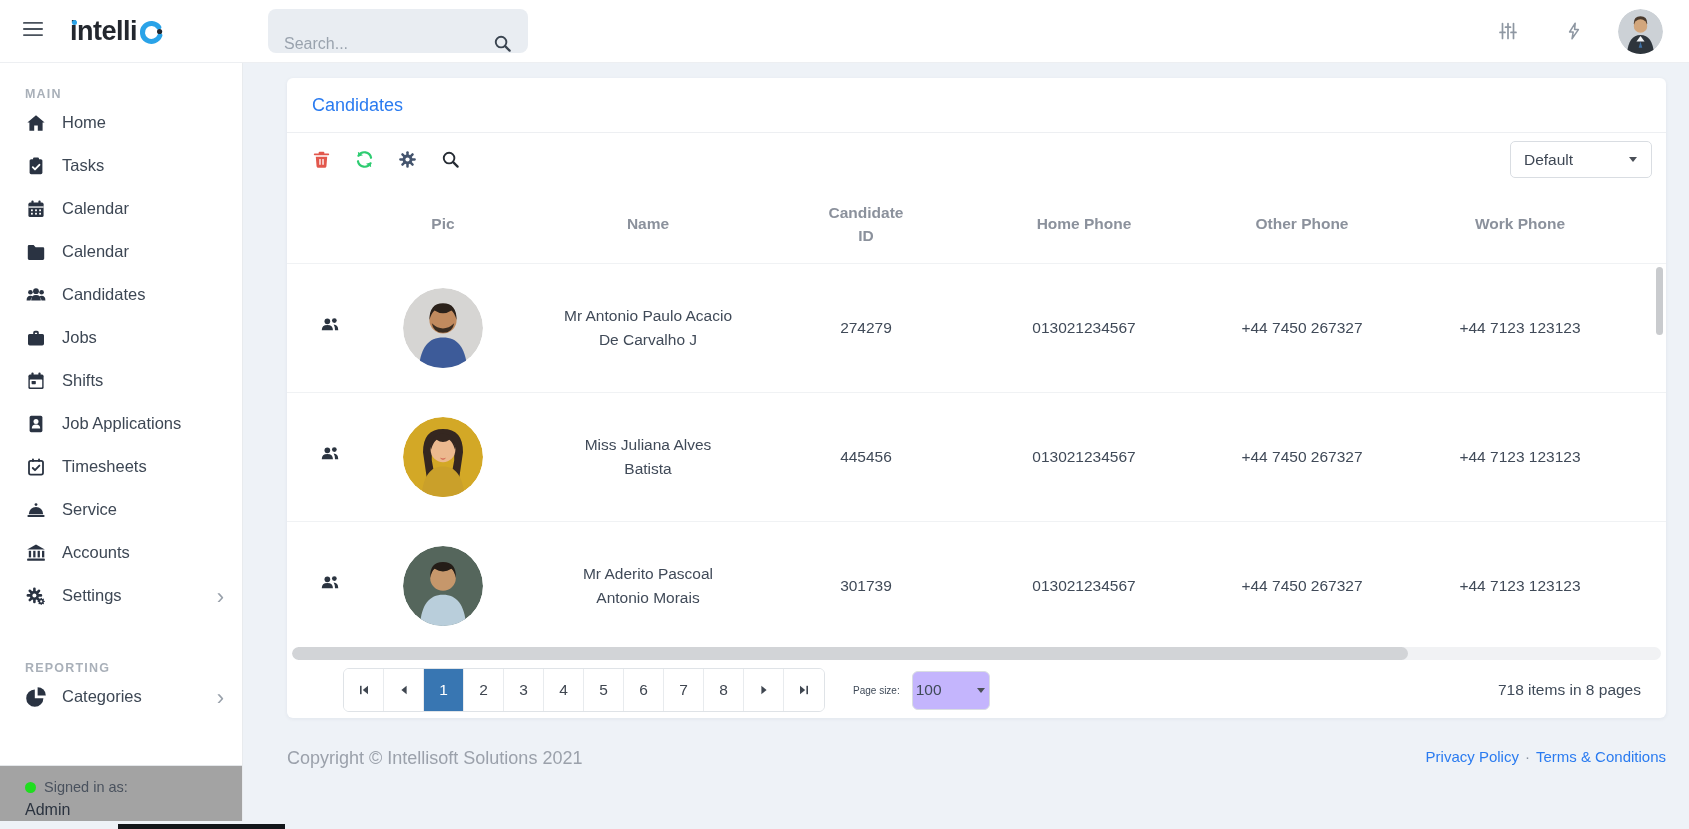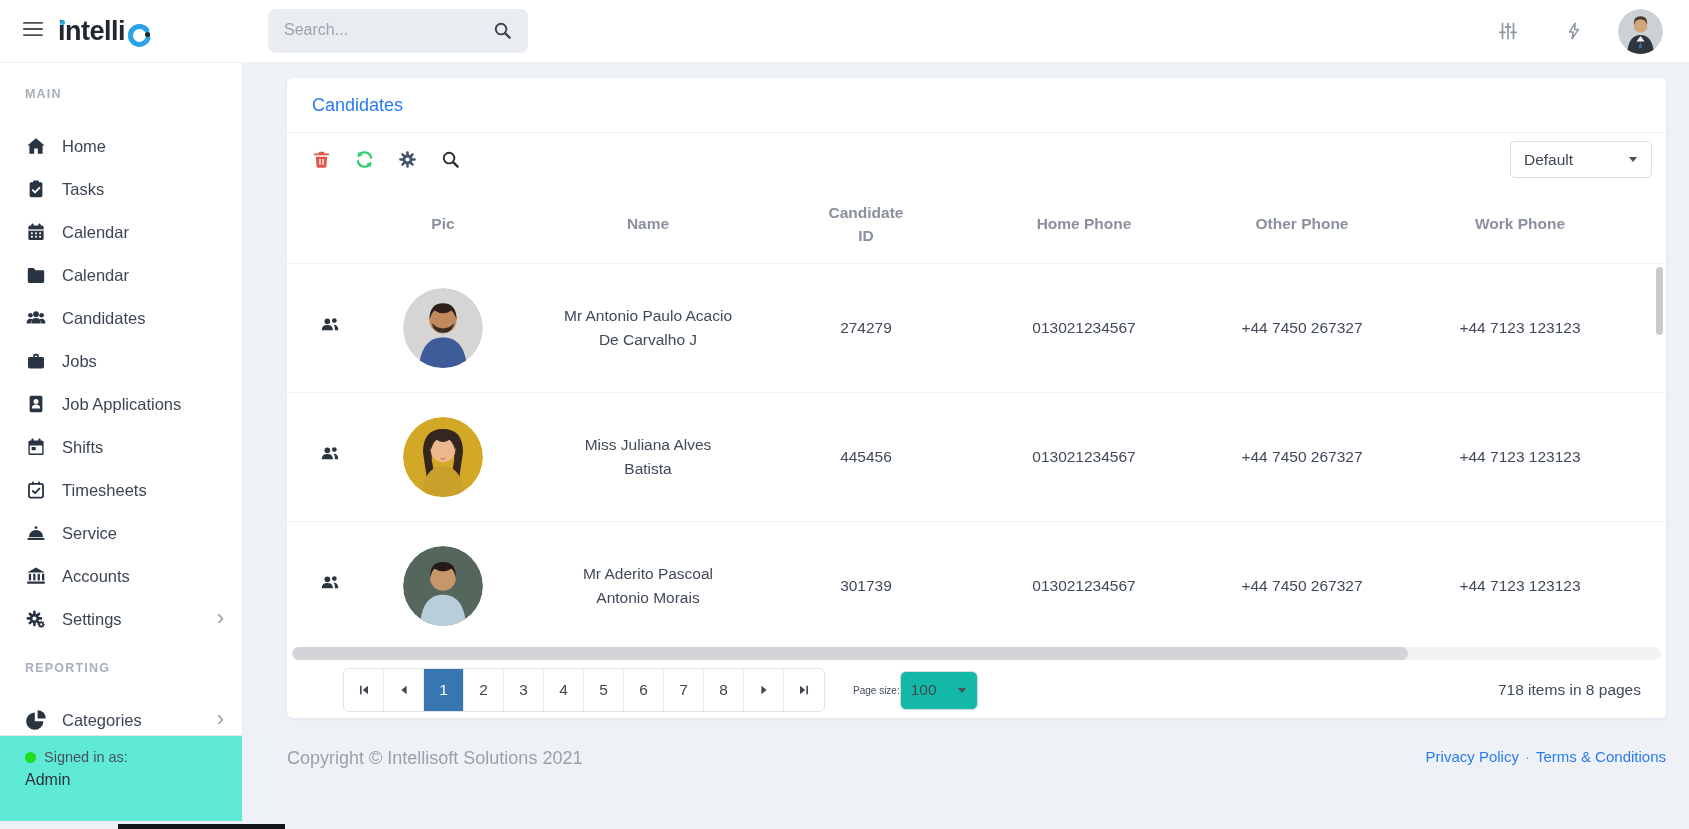--- a/index.html
+++ b/index.html
@@ -3,43 +3,43 @@
 <meta charset="utf-8">
 <style>
   *{box-sizing:border-box;margin:0;padding:0}
   html,body{width:1689px;height:829px}
   body{font-family:"Liberation Sans",sans-serif;background:#eef2f7;overflow:hidden;position:relative}
 
   
   .topbar{position:absolute;top:0;left:0;right:0;height:63px;background:#fff;display:flex;align-items:center;z-index:10;border-bottom:1px solid #edeff2}
   .tb-left{width:243px;display:flex;align-items:center;padding-left:22px;flex:none}
   .hamburger{width:22px;cursor:pointer}
-  .logo{display:flex;align-items:flex-end;margin-left:14px;position:relative;cursor:pointer}
+  .logo{display:flex;align-items:center;margin-left:26px;position:relative;cursor:pointer}
   .logo-text{font-size:27px;font-weight:bold;color:#23272e;letter-spacing:-0.5px}
   .logo-tittle{position:absolute;left:2px;top:4px;width:5px;height:5px;border-radius:50%;background:#2aa3e8}
   .logo-mark{margin-left:1px;transform:translateY(2px)}
-  .search-box{margin-left:25px;width:260px;height:44px;background:#e9edf2;border-radius:8px;display:flex;align-items:flex-start;padding:12px 16px}
+  .search-box{margin-left:25px;width:260px;height:44px;background:#e9edf2;border-radius:8px;display:flex;align-items:flex-end;padding:0 16px}
   .search-input{flex:1;border:none;background:transparent;outline:none;font-size:16px;color:#3c4654;min-width:0}
   .search-input::placeholder{color:#9aa3ae}
   .tb-spacer{flex:1}
   .tb-icon{width:20px;height:20px;cursor:pointer;flex:none}
   .tb-icon.sliders{margin-right:46px}
   .tb-icon.flash{margin-right:34px}
   .avatar{width:45px;height:45px;border-radius:50%;overflow:hidden;margin-right:26px;flex:none;cursor:pointer}
   .avatar svg,.row-avatar svg{display:block;width:100%;height:100%}
 
   
   .sidebar{position:absolute;top:63px;left:0;width:243px;bottom:8px;background:#fff;border-right:1px solid #e8ebee;display:flex;flex-direction:column;z-index:5}
   .s-nav{flex:1;padding-top:14px;overflow:hidden}
   .s-section{font-size:12.5px;font-weight:bold;letter-spacing:1.2px;color:#a9b0b9;padding:10px 25px 12px}
   .s-section.reporting{margin-top:22px}
-  .s-item{display:flex;align-items:flex-end;height:43px;padding:0 18px 0 25px;color:#3d4754;font-size:16.5px;cursor:pointer}
+  .s-item{display:flex;align-items:flex-start;height:43px;padding:0 18px 0 25px;color:#3d4754;font-size:16.5px;cursor:pointer}
   .s-ico{width:21px;margin-right:16px;display:flex;justify-content:center;flex:none}
   .chev{margin-left:auto;color:#99a1ab;font-size:22px;line-height:1}
-  .s-footer{background:#5eead4;border-top:1px solid #e4e7ea;padding:13px 25px 32px}
+  .s-footer{background:#a3a3a3;border-top:1px solid #e4e7ea;padding:13px 25px 2px}
   .s-status{display:flex;align-items:center;font-size:14.5px;color:#4a525e}
   .dot{width:11px;height:11px;border-radius:50%;background:#1fdd1f;margin-right:8px;flex:none}
   .s-user{font-size:16px;font-weight:normal;color:#2b333f;margin-top:6px}
 
   
   .main{position:absolute;left:243px;top:63px;right:0;bottom:0;padding:15px 23px 0 44px;overflow:hidden}
   .card{background:#fff;border-radius:6px;height:640px;box-shadow:0 1px 4px rgba(20,30,60,.06);display:flex;flex-direction:column;overflow:hidden}
   .card-header{flex:none;height:55px;display:flex;align-items:center;padding:0 25px;border-bottom:1px solid #edeff2}
   .card-title{color:#2a7bf0;font-size:18px}
   .toolbar{flex:none;height:53px;display:flex;align-items:center;padding:0 14px 0 25px}
@@ -62,21 +62,21 @@
 
   .hscroll{flex:none;height:13px;margin:2px 5px;border-radius:7px;background:#f1f2f4;position:relative;overflow:hidden;cursor:pointer}
   .hscroll-thumb{position:absolute;left:0;top:0;bottom:0;width:81.5%;border-radius:7px;background:#d2d4d7}
 
   .pager-bar{flex:none;height:56px;display:flex;align-items:center;padding:0 25px 0 56px}
   .pager{display:flex;border:1px solid #dfe3e7;border-radius:6px;overflow:hidden;background:#fff;flex:none}
   .pg-btn{width:40px;height:42px;display:flex;align-items:center;justify-content:center;border-right:1px solid #e8ebee;font-size:15.5px;color:#3f4650;cursor:pointer;background:#fff}
   .pg-btn:last-child{border-right:none}
   .pg-btn.active{background:#3876b2;color:#fff}
   .ps-label{margin-left:28px;font-size:10px;color:#3f4a58}
-  .ps-select{width:78px;height:39px;border:1px solid #d9dde2;border-radius:6px;display:flex;align-items:center;padding:0 10px;font-size:15.5px;color:#3f4a58;background:#14b8a6;cursor:pointer}
+  .ps-select{margin-left:12px;width:78px;height:39px;border:1px solid #d9dde2;border-radius:6px;display:flex;align-items:center;padding:0 3px;font-size:15.5px;color:#3f4a58;background:#c4b5fd;cursor:pointer}
   .pager-spacer{flex:1}
   .pager-summary{font-size:15.5px;color:#3f4a58}
 
   .page-footer{display:flex;align-items:flex-start;justify-content:space-between;padding-top:30px}
   .copyright{color:#9ba1ab;font-size:18px}
   .legal{font-size:15px}
   .legal a{color:#2a7bf0;text-decoration:none;cursor:pointer}
   .legal .sep{color:#8a93a0;margin:0 6px}
 
   .bottom-scroll{position:absolute;left:118px;bottom:0;width:167px;height:5px;background:#12161a;z-index:20;cursor:pointer}
@@ -209,39 +209,39 @@
           <svg width="20" height="20" viewBox="0 0 20 20" fill="#2a3342">
             <path fill-rule="evenodd" d="M7.2 6 V4.6 a1.8 1.8 0 0 1 1.8-1.8 h2 a1.8 1.8 0 0 1 1.8 1.8 V6 h3.7 a1.5 1.5 0 0 1 1.5 1.5 v8.2 a1.8 1.8 0 0 1-1.8 1.8 H3.8 a1.8 1.8 0 0 1-1.8-1.8 V7.5 A1.5 1.5 0 0 1 3.5 6 Z M8.9 6 h2.2 V4.8 H8.9 Z"></path>
           </svg>
         </span>
       <span class="s-label">Jobs</span>
     </div>
 
     <div class="s-item">
       <span class="s-ico">
           <svg width="20" height="20" viewBox="0 0 20 20" fill="#2a3342">
-            <rect x="3.6" y="1.8" width="12.8" height="16.4" rx="1.6"></rect>
-            <circle cx="10" cy="7.6" r="2.5" fill="#fff"></circle>
-            <path d="M5.8 14.6 q0-4 4.2-4 q4.2 0 4.2 4 z" fill="#fff"></path>
-          </svg>
-        </span>
-      <span class="s-label">Job Applications</span>
-    </div>
-
-    <div class="s-item">
-      <span class="s-ico">
-          <svg width="20" height="20" viewBox="0 0 20 20" fill="#2a3342">
             <rect x="2.4" y="3.6" width="15.2" height="14.4" rx="1.6"></rect>
             <rect x="5.4" y="1.4" width="2.2" height="4" rx="1"></rect>
             <rect x="12.4" y="1.4" width="2.2" height="4" rx="1"></rect>
             <rect x="3.8" y="8.4" width="12.4" height="8" rx=".6" fill="#fff"></rect>
             <rect x="5.6" y="10" width="4.2" height="3.2" rx=".6"></rect>
           </svg>
         </span>
       <span class="s-label">Shifts</span>
+    </div>
+
+    <div class="s-item">
+      <span class="s-ico">
+          <svg width="20" height="20" viewBox="0 0 20 20" fill="#2a3342">
+            <rect x="3.6" y="1.8" width="12.8" height="16.4" rx="1.6"></rect>
+            <circle cx="10" cy="7.6" r="2.5" fill="#fff"></circle>
+            <path d="M5.8 14.6 q0-4 4.2-4 q4.2 0 4.2 4 z" fill="#fff"></path>
+          </svg>
+        </span>
+      <span class="s-label">Job Applications</span>
     </div>
 
     <div class="s-item">
       <span class="s-ico">
           <svg width="20" height="20" viewBox="0 0 20 20">
             <rect x="3" y="3.8" width="14" height="13.8" rx="1.8" fill="none" stroke="#2a3342" stroke-width="1.8"></rect>
             <rect x="6" y="1.6" width="1.9" height="3.4" rx=".9" fill="#2a3342"></rect>
             <rect x="12.1" y="1.6" width="1.9" height="3.4" rx=".9" fill="#2a3342"></rect>
             <path d="M6.8 11 9 13.2 13.4 8.6" stroke="#2a3342" stroke-width="1.9" fill="none" stroke-linecap="round" stroke-linejoin="round"></path>
           </svg>

